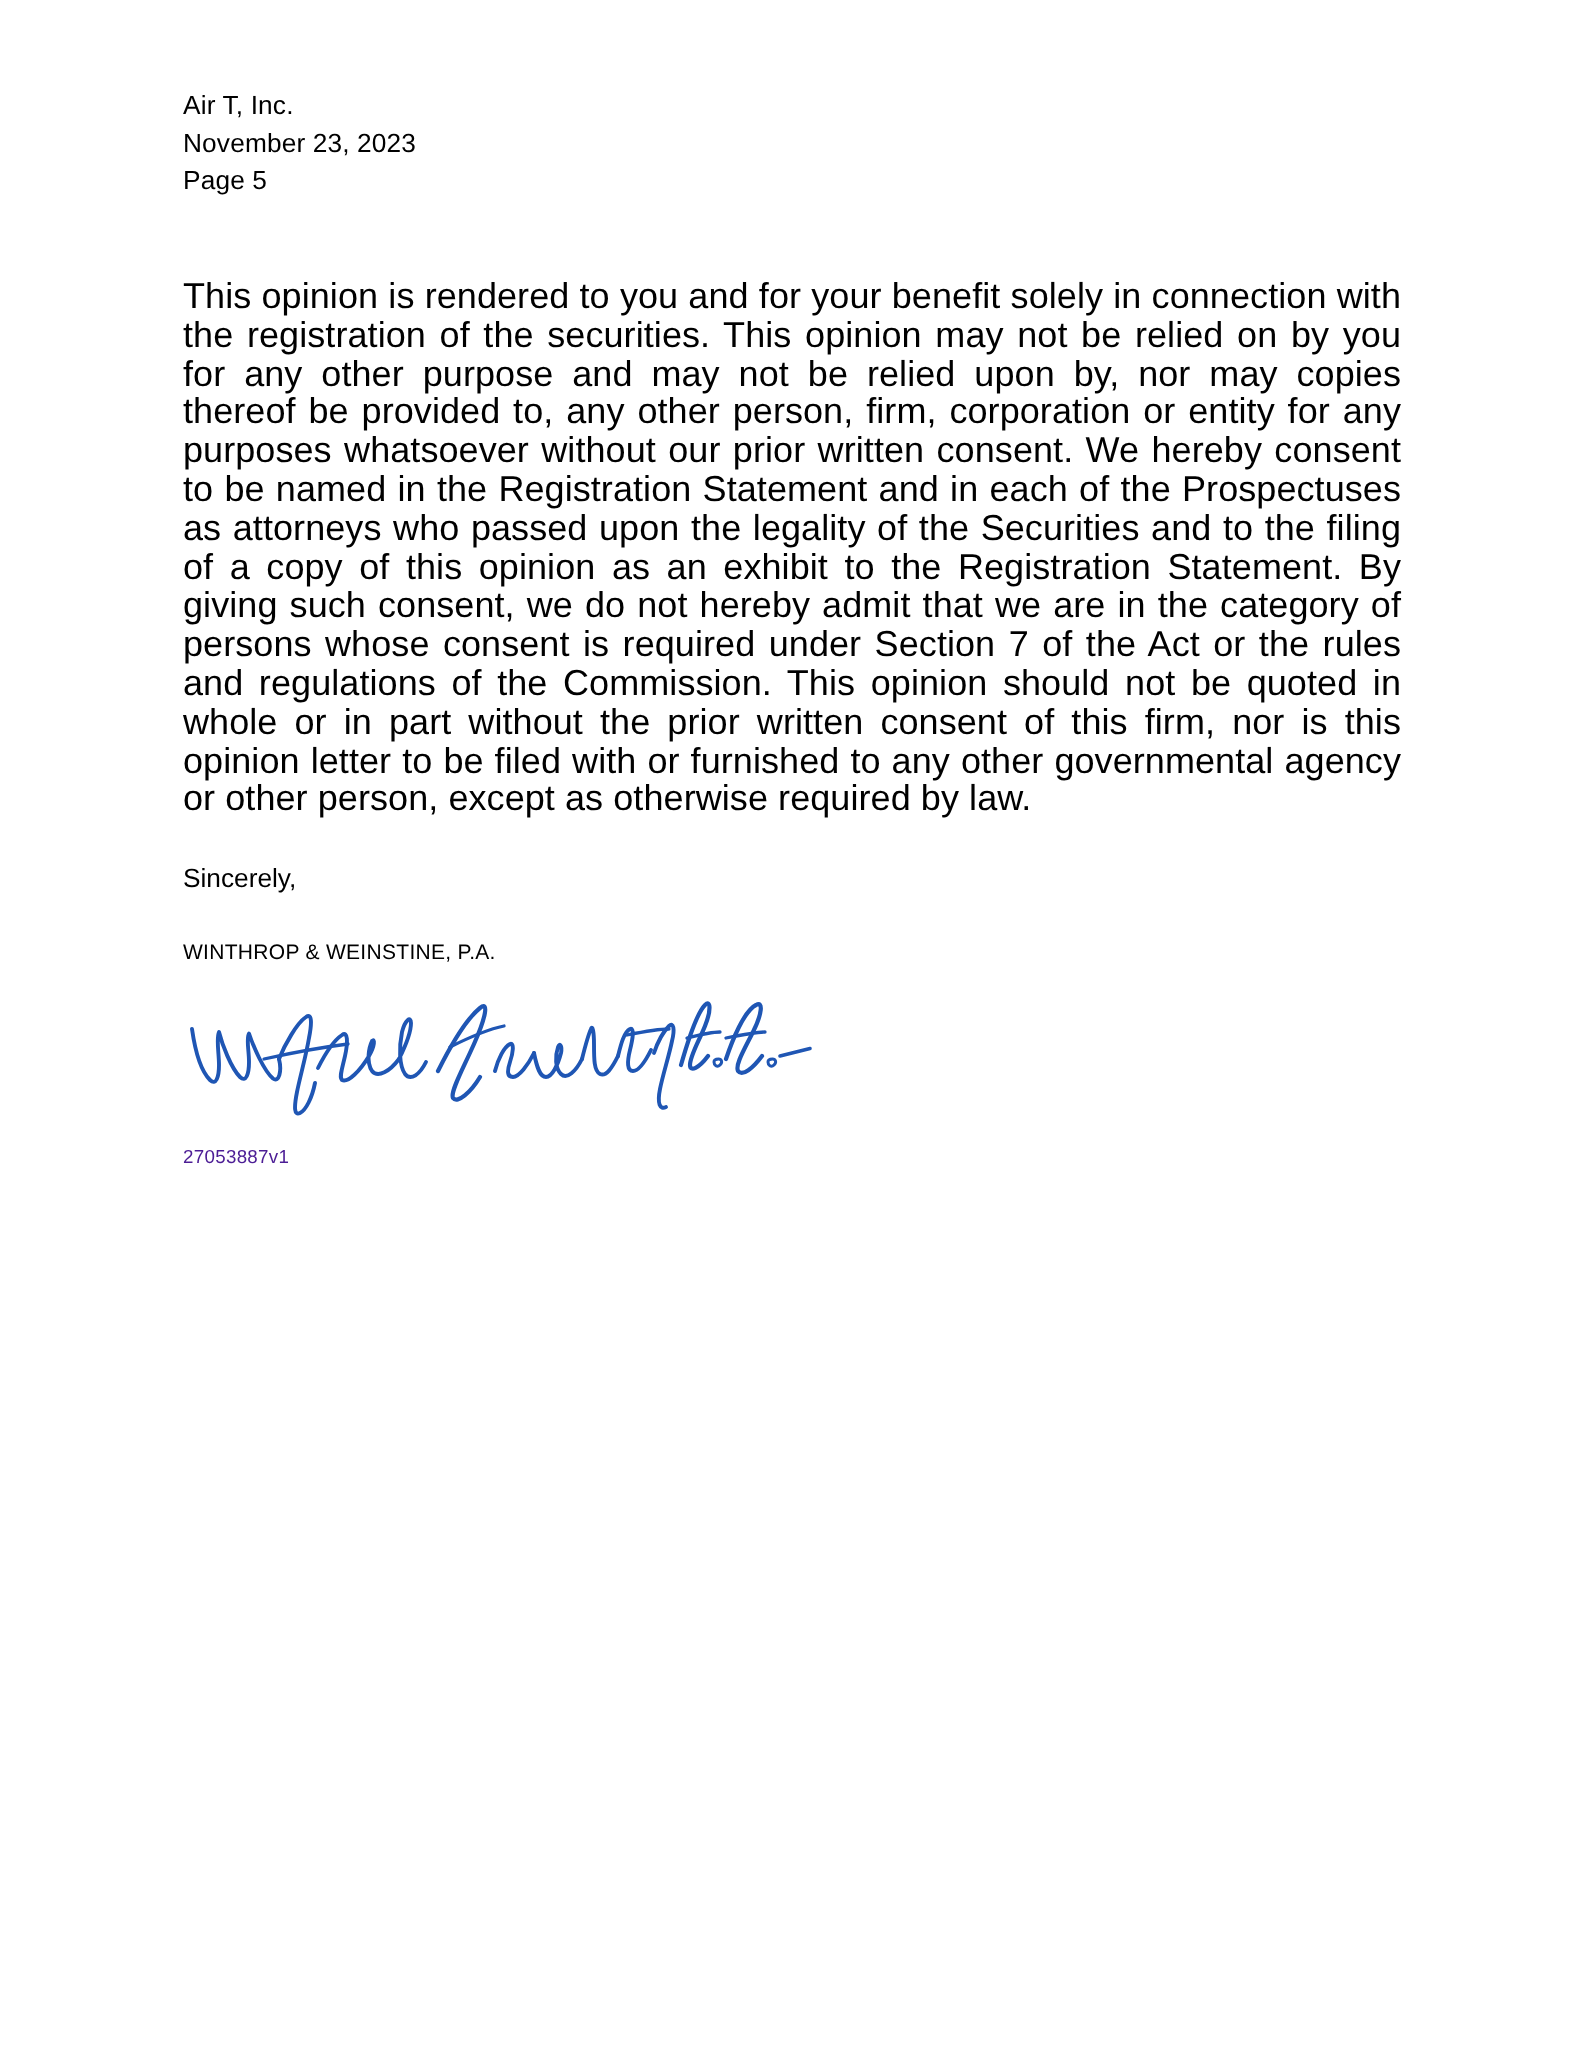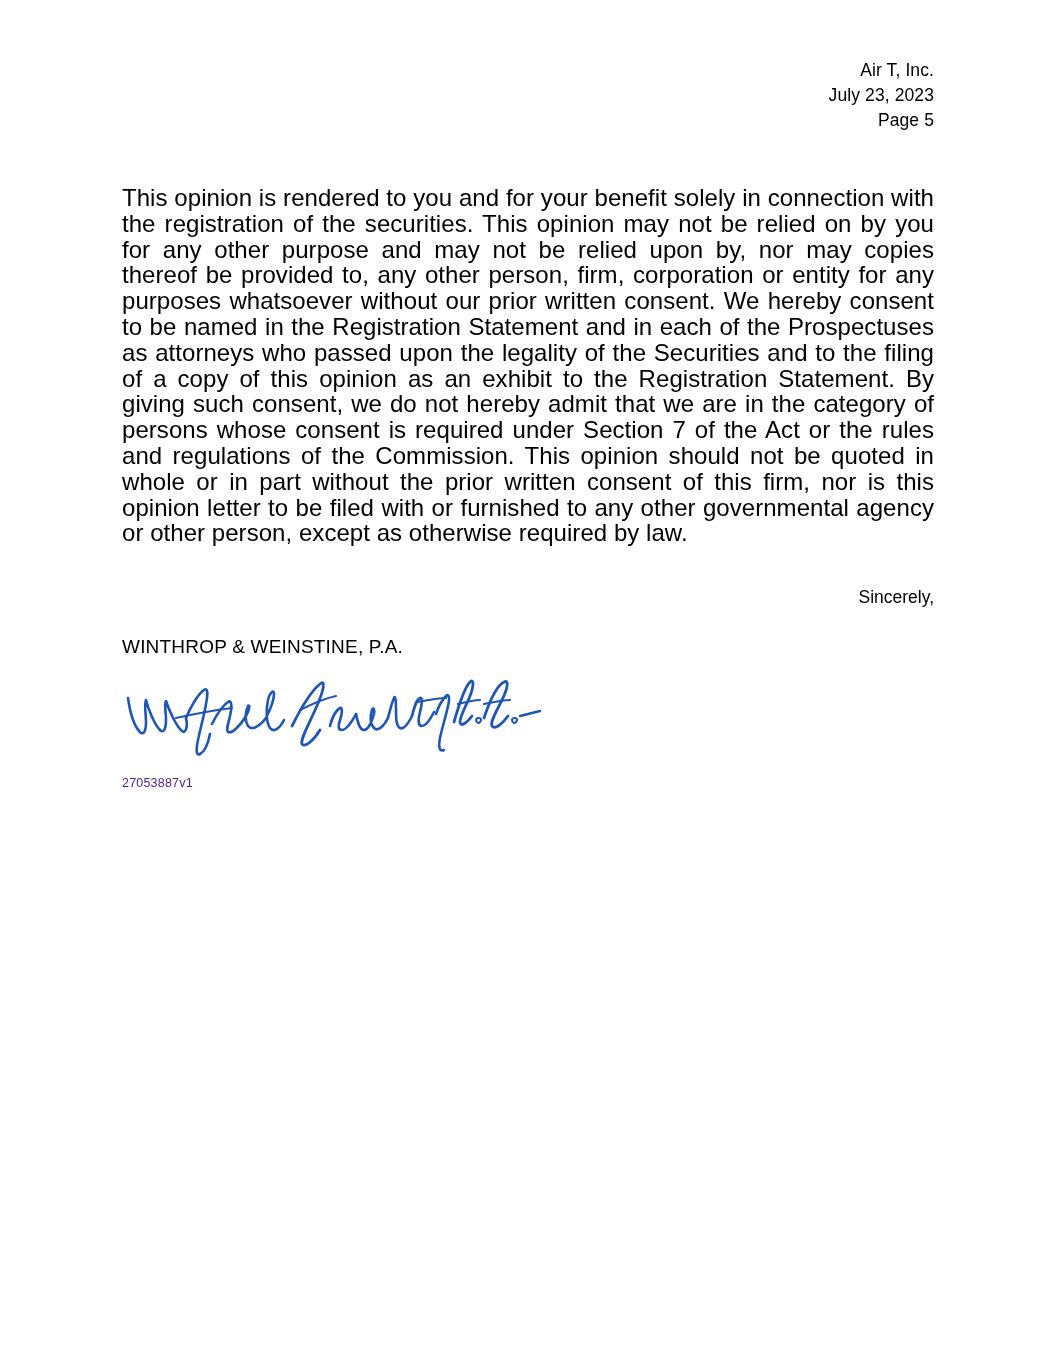--- a/index.html
+++ b/index.html
@@ -20,44 +20,42 @@
   .content {
     position: absolute;
     left: 122px;
     top: 58px;
     width: 812px;
   }
   .letterhead {
     font-size: 17.5px;
     line-height: 25px;
     letter-spacing: 0.1px;
-    text-align: right;
   }
   .letterhead div {
     white-space: nowrap;
   }
   .body-block {
     margin-top: 52px;
   }
   .para {
     font-size: 24px;
     line-height: 25.8px;
     text-align: justify;
     text-justify: inter-word;
     letter-spacing: 0.05px;
   }
   .closing {
-    margin-top: 39px;
+    margin-top: 27px;
     font-size: 17.5px;
     line-height: 25.8px;
-    text-align: right;
   }
   .firm-name {
     margin-top: 23px;
-    font-size: 19px;
+    font-size: 14px;
     line-height: 25.8px;
     letter-spacing: 0.2px;
   }
   .signature-area {
     margin-top: 14px;
     height: 88px;
     position: relative;
   }
   .signature-svg {
     position: absolute;
@@ -72,21 +70,21 @@
   }
 </style>
 </head>
 <body>
 
 <div class="page">
   <div class="content">
 
     <div class="letterhead">
       <div>Air T, Inc.</div>
-      <div>July 23, 2023</div>
+      <div>November 23, 2023</div>
       <div>Page 5</div>
     </div>
 
     <div class="body-block">
       <p class="para">This opinion is rendered to you and for your benefit solely in connection with the registration of the securities.  This opinion may not be relied on by you for any other purpose and may not be relied upon by, nor may copies thereof be provided to, any other person, firm, corporation or entity for any purposes whatsoever without our prior written consent.  We hereby consent to be named in the Registration Statement and in each of the Prospectuses as attorneys who passed upon the legality of the Securities and to the filing of a copy of this opinion as an exhibit to the Registration Statement.  By giving such consent, we do not hereby admit that we are in the category of persons whose consent is required under Section 7 of the Act or the rules and regulations of the Commission.  This opinion should not be quoted in whole or in part without the prior written consent of this firm, nor is this opinion letter to be filed with or furnished to any other governmental agency or other person, except as otherwise required by law.</p>
 
       <div class="closing">Sincerely,</div>
 
       <div class="firm-name">WINTHROP &amp; WEINSTINE, P.A.</div>
 

